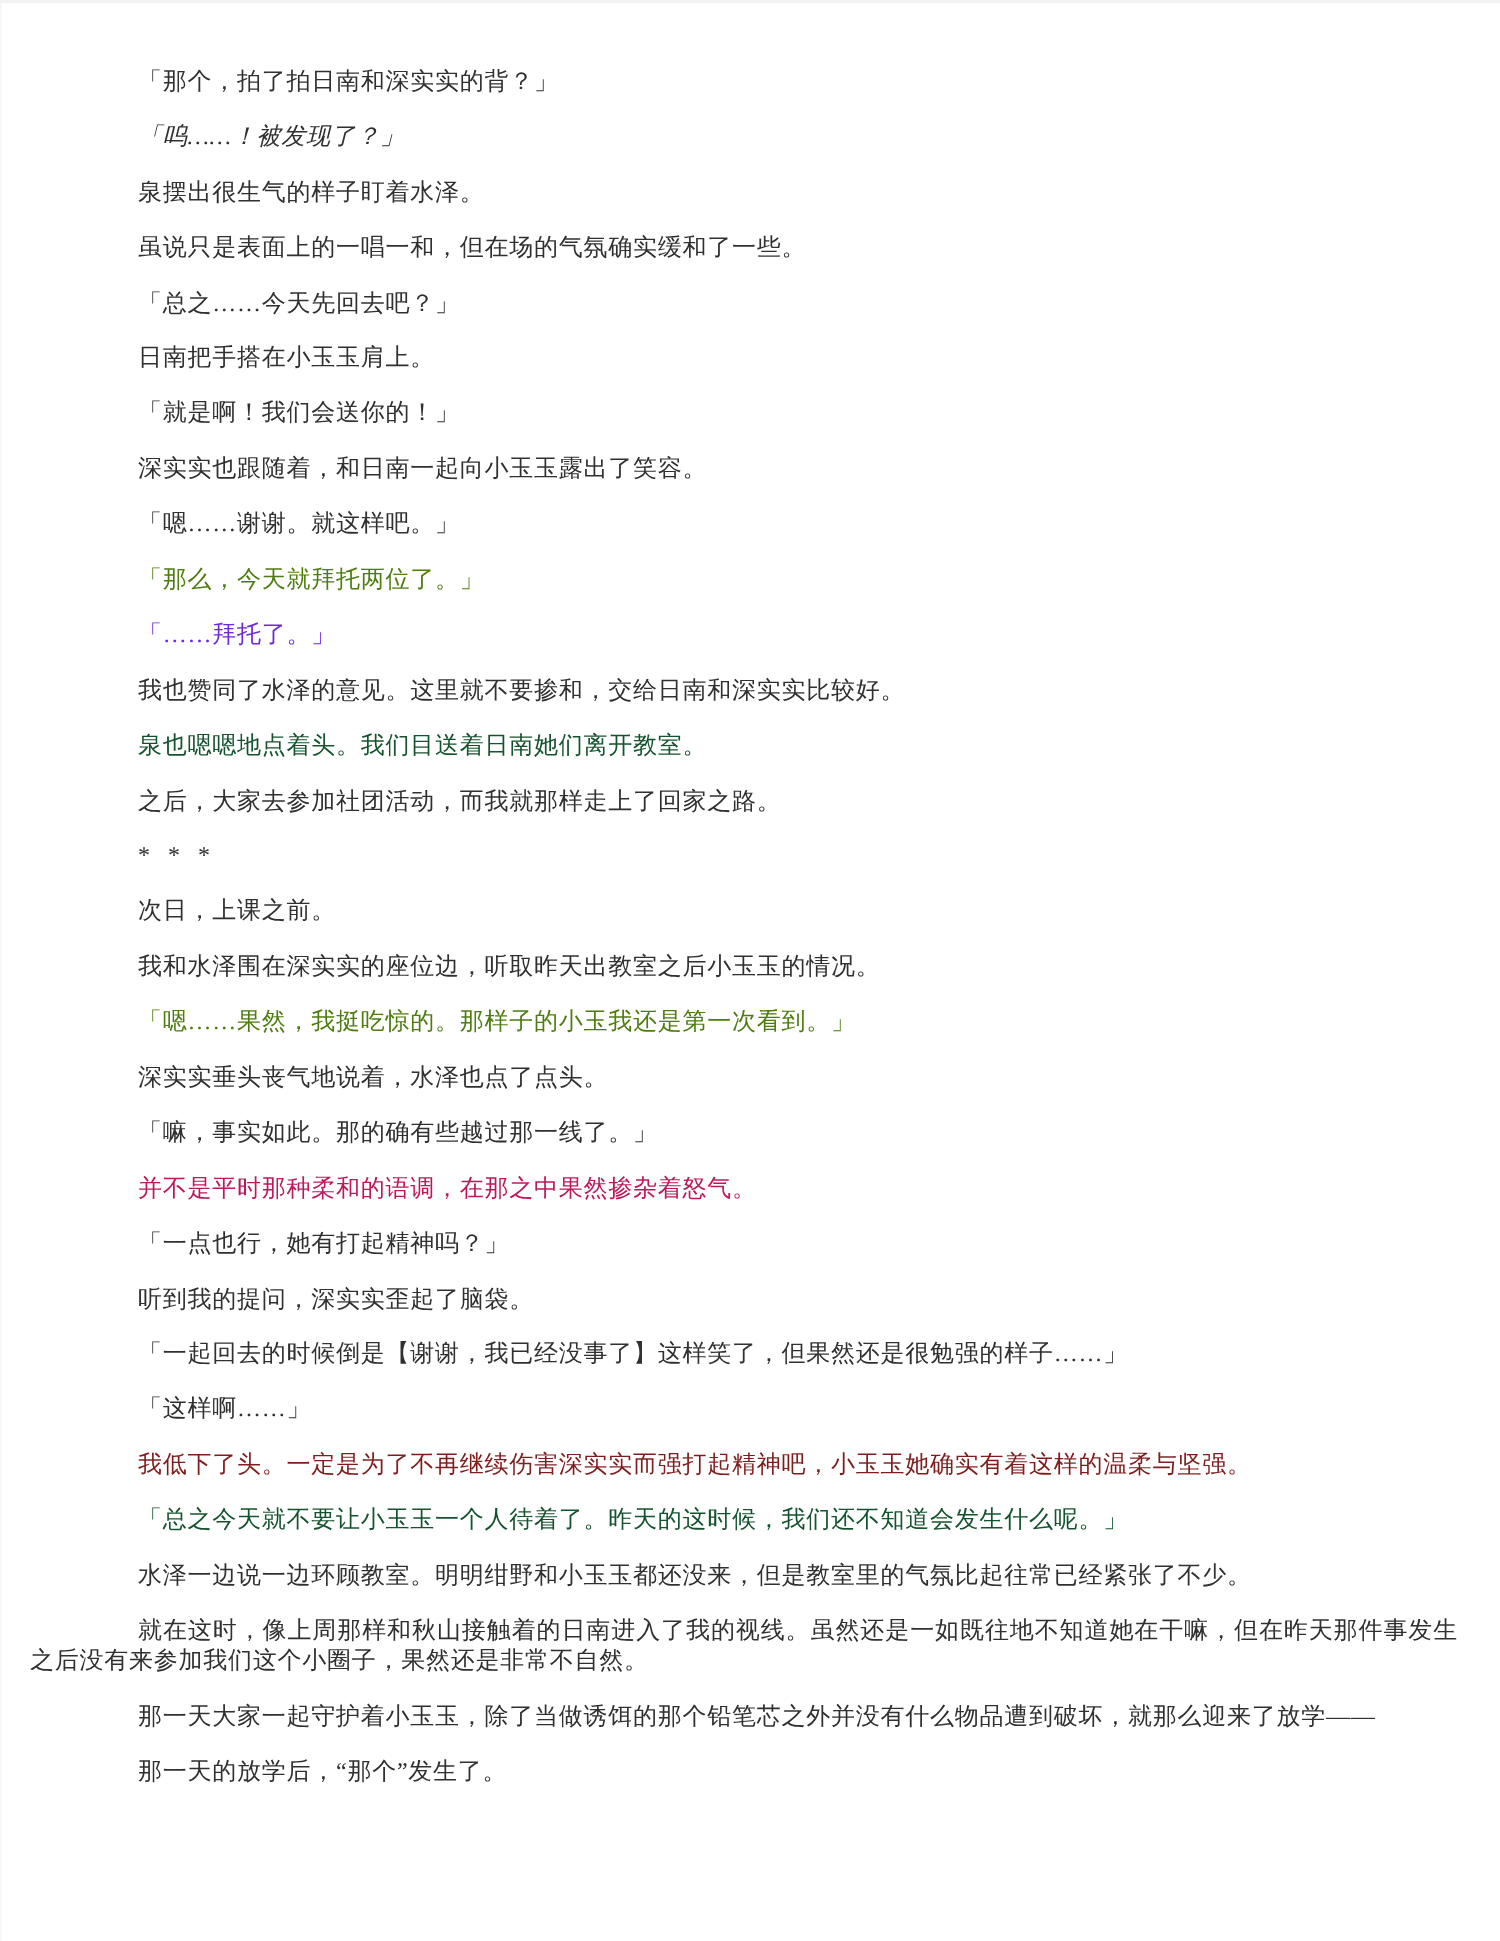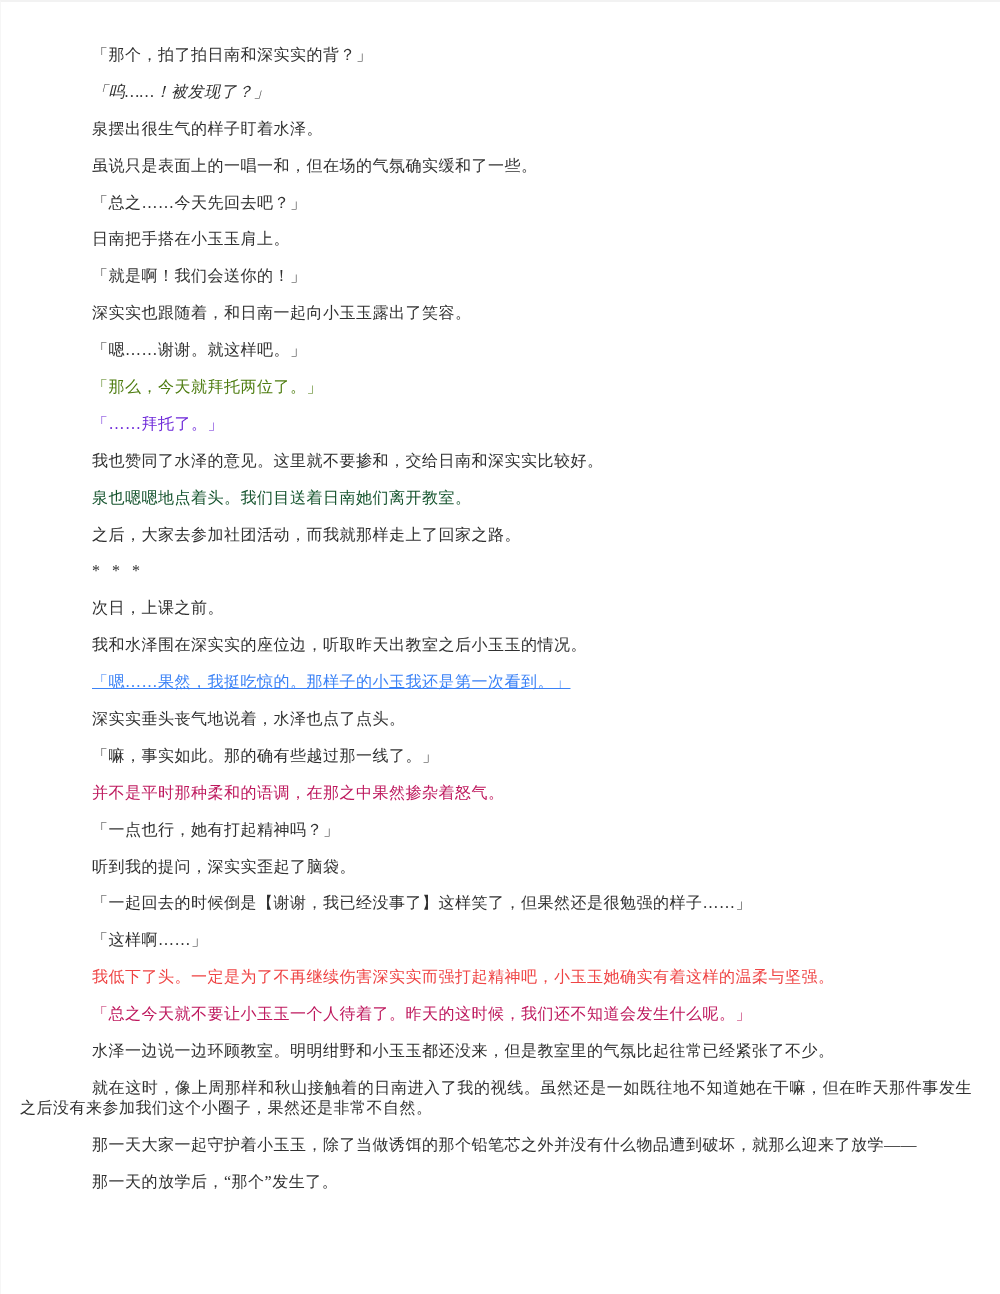--- a/index.html
+++ b/index.html
@@ -50,28 +50,28 @@
       <p style="color: rgb(48, 48, 48);">深实实也跟随着，和日南一起向小玉玉露出了笑容。</p>
       <p style="color: rgb(48, 48, 48);">「嗯……谢谢。就这样吧。」</p>
       <p style="color: #4d7c0f;">「那么，今天就拜托两位了。」</p>
       <p style="color: #6d28d9;">「……拜托了。」</p>
       <p style="color: rgb(48, 48, 48);">我也赞同了水泽的意见。这里就不要掺和，交给日南和深实实比较好。</p>
       <p style="color: #14532d;">泉也嗯嗯地点着头。我们目送着日南她们离开教室。</p>
       <p style="color: rgb(48, 48, 48);">之后，大家去参加社团活动，而我就那样走上了回家之路。</p>
       <p class="separator" style="color: rgb(48, 48, 48);">* * *</p>
       <p style="color: rgb(48, 48, 48);">次日，上课之前。</p>
       <p style="color: rgb(48, 48, 48);">我和水泽围在深实实的座位边，听取昨天出教室之后小玉玉的情况。</p>
-      <p style="color: #3b82f6; text-decoration: underline;">「嗯……果然，我挺吃惊的。那样子的小玉我还是第一次看到。」</p>
+      <p style="color: #4d7c0f;">「嗯……果然，我挺吃惊的。那样子的小玉我还是第一次看到。」</p>
       <p style="color: rgb(48, 48, 48);">深实实垂头丧气地说着，水泽也点了点头。</p>
       <p style="color: rgb(48, 48, 48);">「嘛，事实如此。那的确有些越过那一线了。」</p>
       <p style="color: #be185d;">并不是平时那种柔和的语调，在那之中果然掺杂着怒气。</p>
       <p style="color: rgb(48, 48, 48);">「一点也行，她有打起精神吗？」</p>
       <p style="color: rgb(48, 48, 48);">听到我的提问，深实实歪起了脑袋。</p>
       <p style="color: rgb(48, 48, 48);">「一起回去的时候倒是【谢谢，我已经没事了】这样笑了，但果然还是很勉强的样子……」</p>
       <p style="color: rgb(48, 48, 48);">「这样啊……」</p>
-      <p style="color: #ef4444;">我低下了头。一定是为了不再继续伤害深实实而强打起精神吧，小玉玉她确实有着这样的温柔与坚强。</p>
-      <p style="color: #be185d;">「总之今天就不要让小玉玉一个人待着了。昨天的这时候，我们还不知道会发生什么呢。」</p>
+      <p style="color: #7f1d1d;">我低下了头。一定是为了不再继续伤害深实实而强打起精神吧，小玉玉她确实有着这样的温柔与坚强。</p>
+      <p style="color: #14532d;">「总之今天就不要让小玉玉一个人待着了。昨天的这时候，我们还不知道会发生什么呢。」</p>
       <p style="color: rgb(48, 48, 48);">水泽一边说一边环顾教室。明明绀野和小玉玉都还没来，但是教室里的气氛比起往常已经紧张了不少。</p>
       <p style="color: rgb(48, 48, 48);">就在这时，像上周那样和秋山接触着的日南进入了我的视线。虽然还是一如既往地不知道她在干嘛，但在昨天那件事发生之后没有来参加我们这个小圈子，果然还是非常不自然。</p>
       <p style="color: rgb(48, 48, 48);">那一天大家一起守护着小玉玉，除了当做诱饵的那个铅笔芯之外并没有什么物品遭到破坏，就那么迎来了放学——</p>
       <p style="color: rgb(48, 48, 48);">那一天的放学后，“那个”发生了。</p>
     </div>
 </div>
 
 </body></html>

